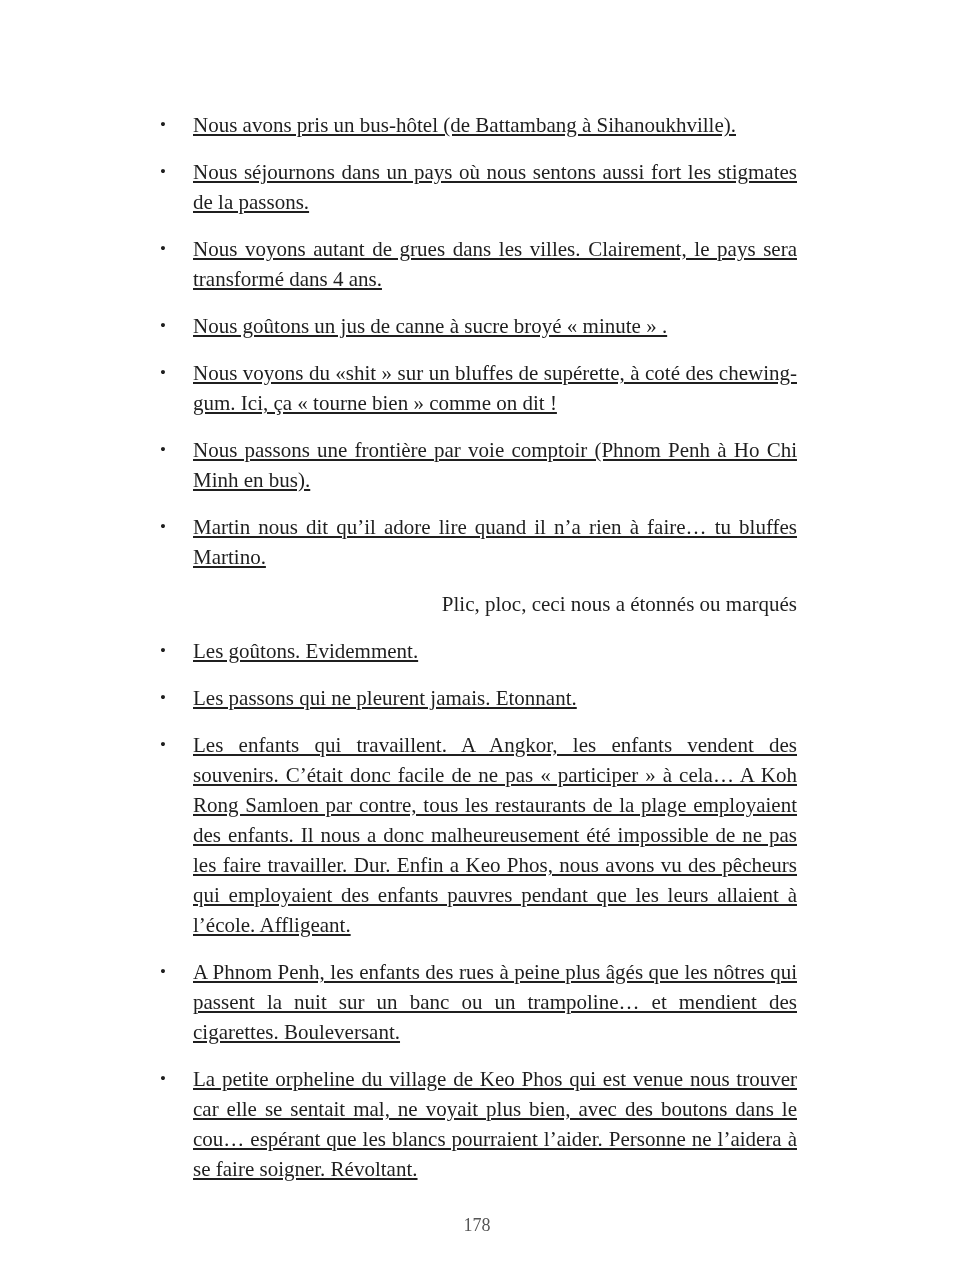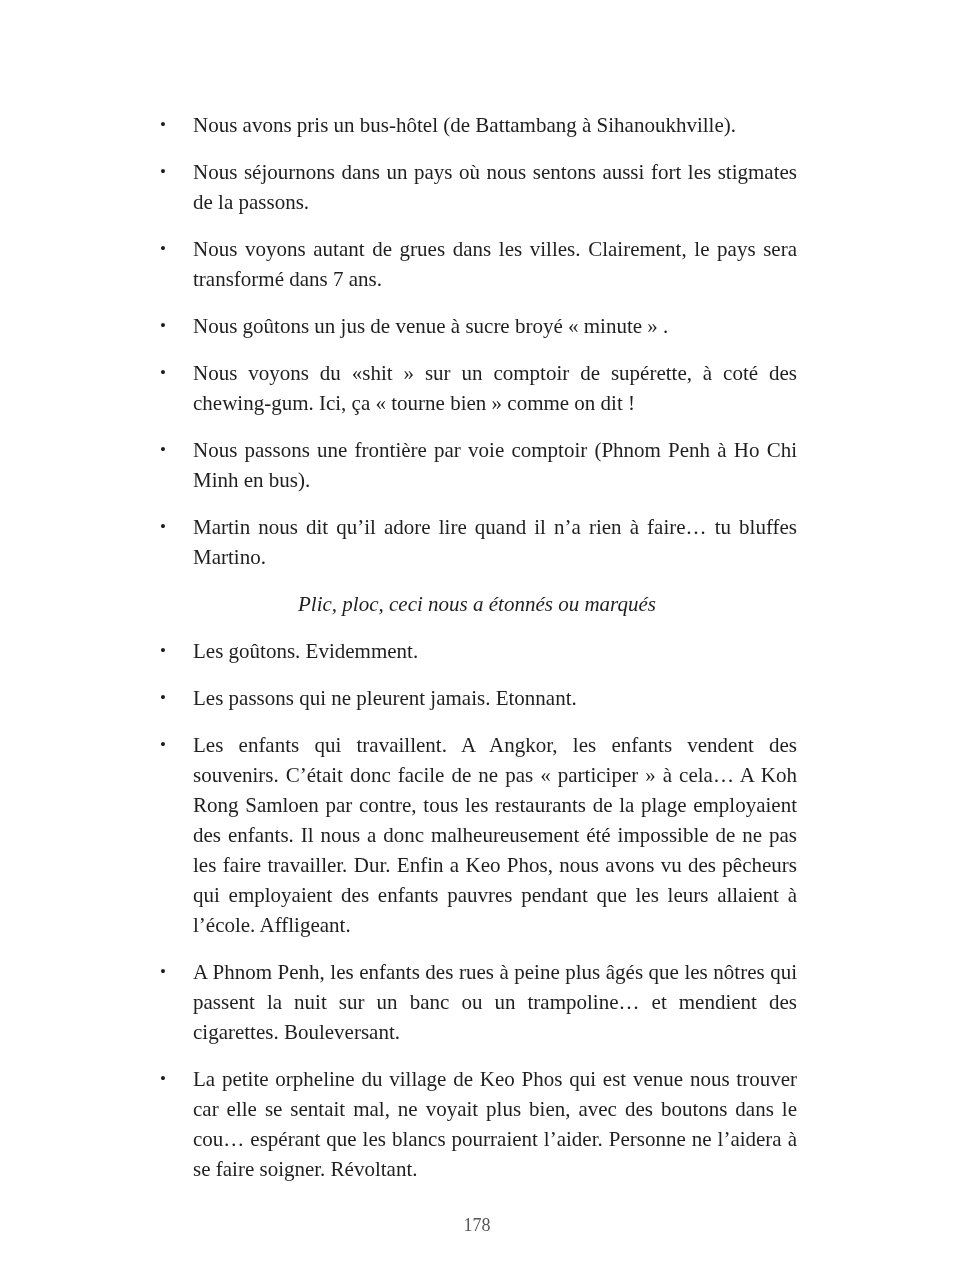--- a/index.html
+++ b/index.html
@@ -35,25 +35,25 @@
   .bullet-marker {
     flex: 0 0 33px;
     font-size: 17px;
     line-height: 30px;
     padding-left: 3px;
     color: #1f1f1f;
   }
   .bullet-text {
     flex: 1 1 auto;
     text-align: justify;
+    text-decoration: underline;
   }
   p.intro-line {
     margin: 16px 0 17px 0;
-    text-align: center;
-    font-style: italic;
+    text-align: right;
   }
   .page-footer {
     position: absolute;
     left: 0;
     top: 1212px;
     width: 954px;
     text-align: center;
     font-size: 18px;
     line-height: 26px;
     color: #555555;
@@ -69,29 +69,29 @@
       <li>
         <span class="bullet-marker">•</span>
         <span class="bullet-text">Nous avons pris un bus-hôtel (de Battambang à Sihanoukhville).</span>
       </li>
       <li>
         <span class="bullet-marker">•</span>
         <span class="bullet-text">Nous séjournons dans un pays où nous sentons aussi fort les stigmates de la passons.</span>
       </li>
       <li>
         <span class="bullet-marker">•</span>
-        <span class="bullet-text">Nous voyons autant de grues dans les villes. Clairement, le pays sera transformé dans 7 ans.</span>
+        <span class="bullet-text">Nous voyons autant de grues dans les villes. Clairement, le pays sera transformé dans 4 ans.</span>
       </li>
       <li>
         <span class="bullet-marker">•</span>
-        <span class="bullet-text">Nous goûtons un jus de venue à sucre broyé « minute » .</span>
+        <span class="bullet-text">Nous goûtons un jus de canne à sucre broyé « minute » .</span>
       </li>
       <li>
         <span class="bullet-marker">•</span>
-        <span class="bullet-text">Nous voyons du «shit » sur un comptoir de supérette, à coté des chewing-gum. Ici, ça « tourne bien » comme on dit !</span>
+        <span class="bullet-text">Nous voyons du «shit » sur un bluffes de supérette, à coté des chewing-gum. Ici, ça « tourne bien » comme on dit !</span>
       </li>
       <li>
         <span class="bullet-marker">•</span>
         <span class="bullet-text">Nous passons une frontière par voie comptoir (Phnom Penh à Ho Chi Minh en bus).</span>
       </li>
       <li>
         <span class="bullet-marker">•</span>
         <span class="bullet-text">Martin nous dit qu’il adore lire quand il n’a rien à faire… tu bluffes Martino.</span>
       </li>
     </ul>

